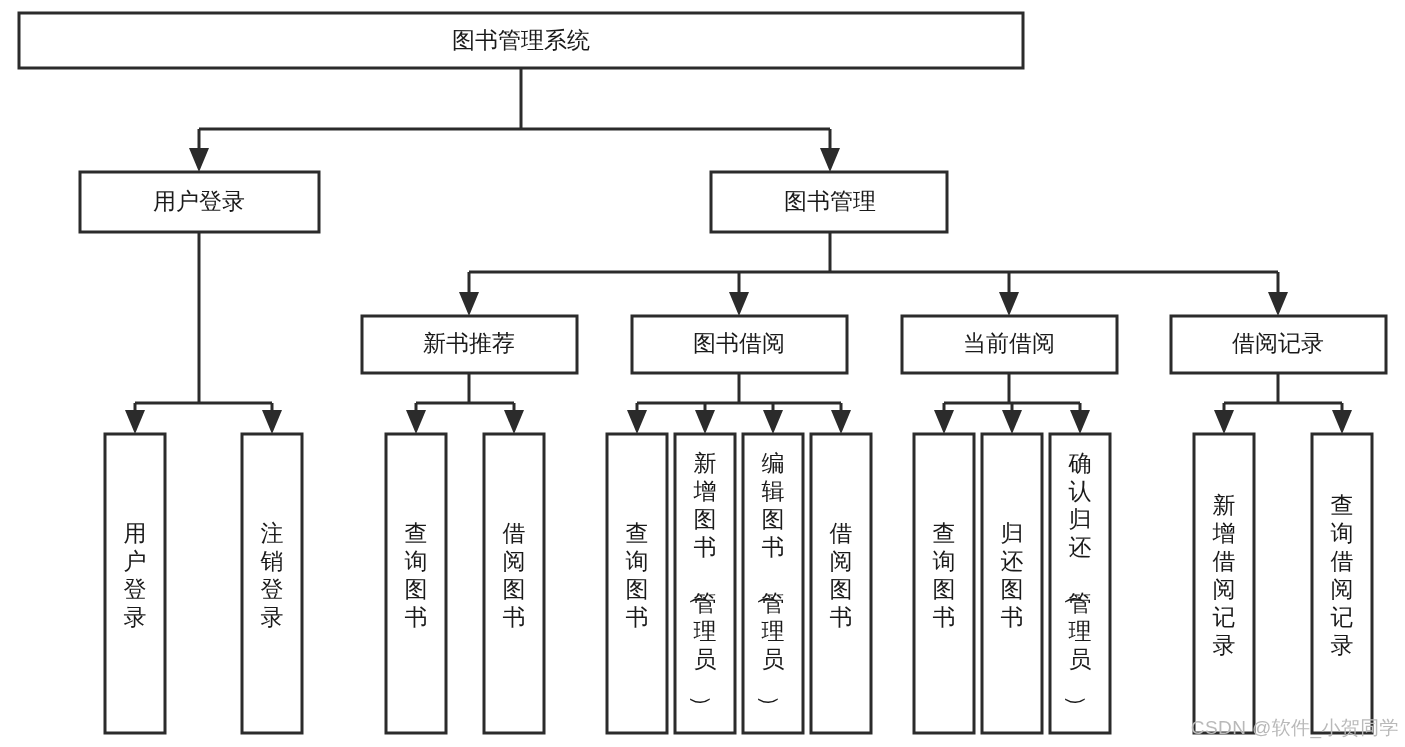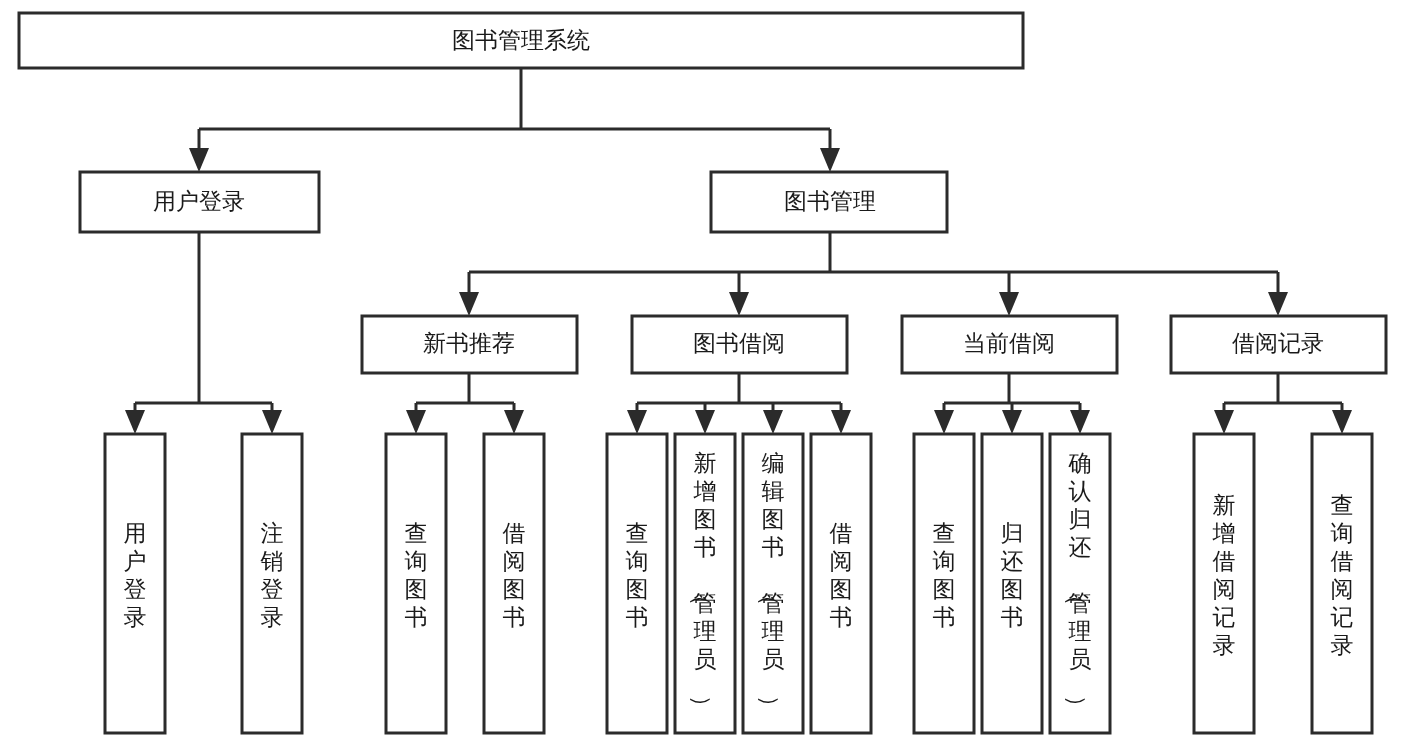--- a/index.html
+++ b/index.html
@@ -218,13 +218,14 @@
       <rect class="node-box" x="1194" y="434" width="60" height="299"></rect>
       <text class="node-label-v"><tspan x="1224" y="513">新</tspan><tspan x="1224" y="541">增</tspan><tspan x="1224" y="569">借</tspan><tspan x="1224" y="597">阅</tspan><tspan x="1224" y="625">记</tspan><tspan x="1224" y="653">录</tspan></text>
     </g>
     <g>
       <rect class="node-box" x="1312" y="434" width="60" height="299"></rect>
       <text class="node-label-v"><tspan x="1342" y="513">查</tspan><tspan x="1342" y="541">询</tspan><tspan x="1342" y="569">借</tspan><tspan x="1342" y="597">阅</tspan><tspan x="1342" y="625">记</tspan><tspan x="1342" y="653">录</tspan></text>
     </g>
 
   </svg>
 
+  <div class="watermark">CSDN @软件_小贺同学</div>
 </div>
 
 </body></html>

